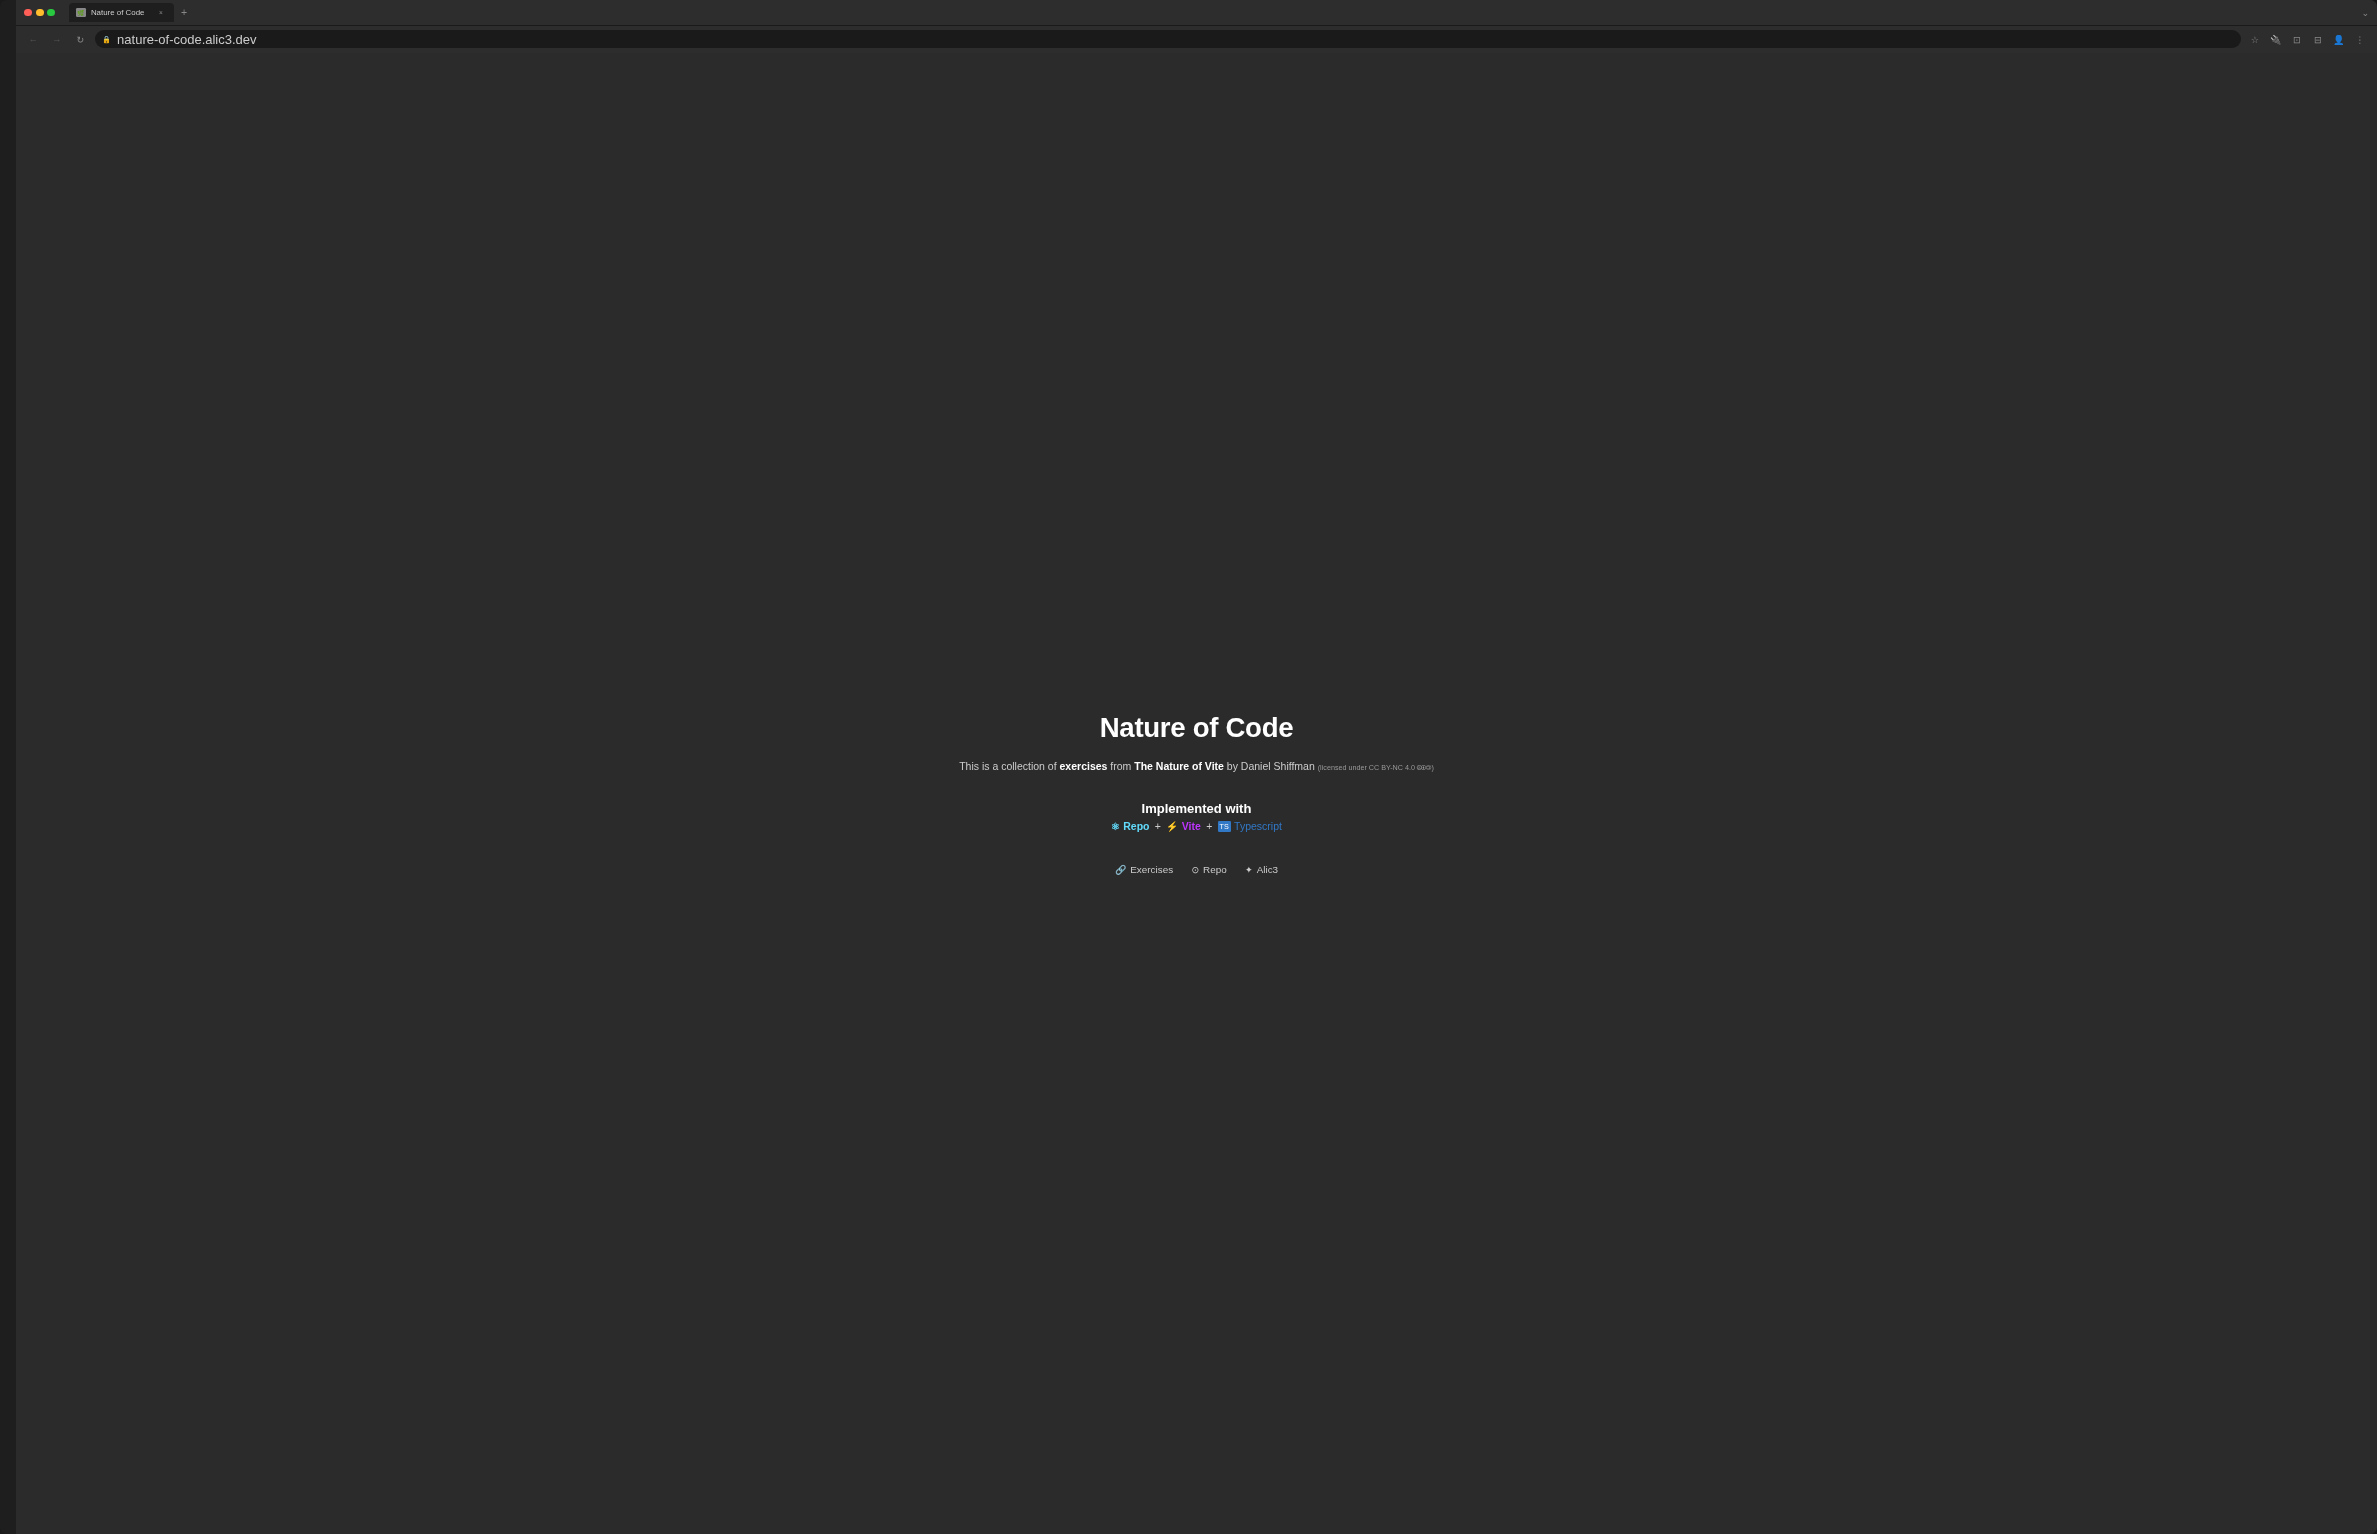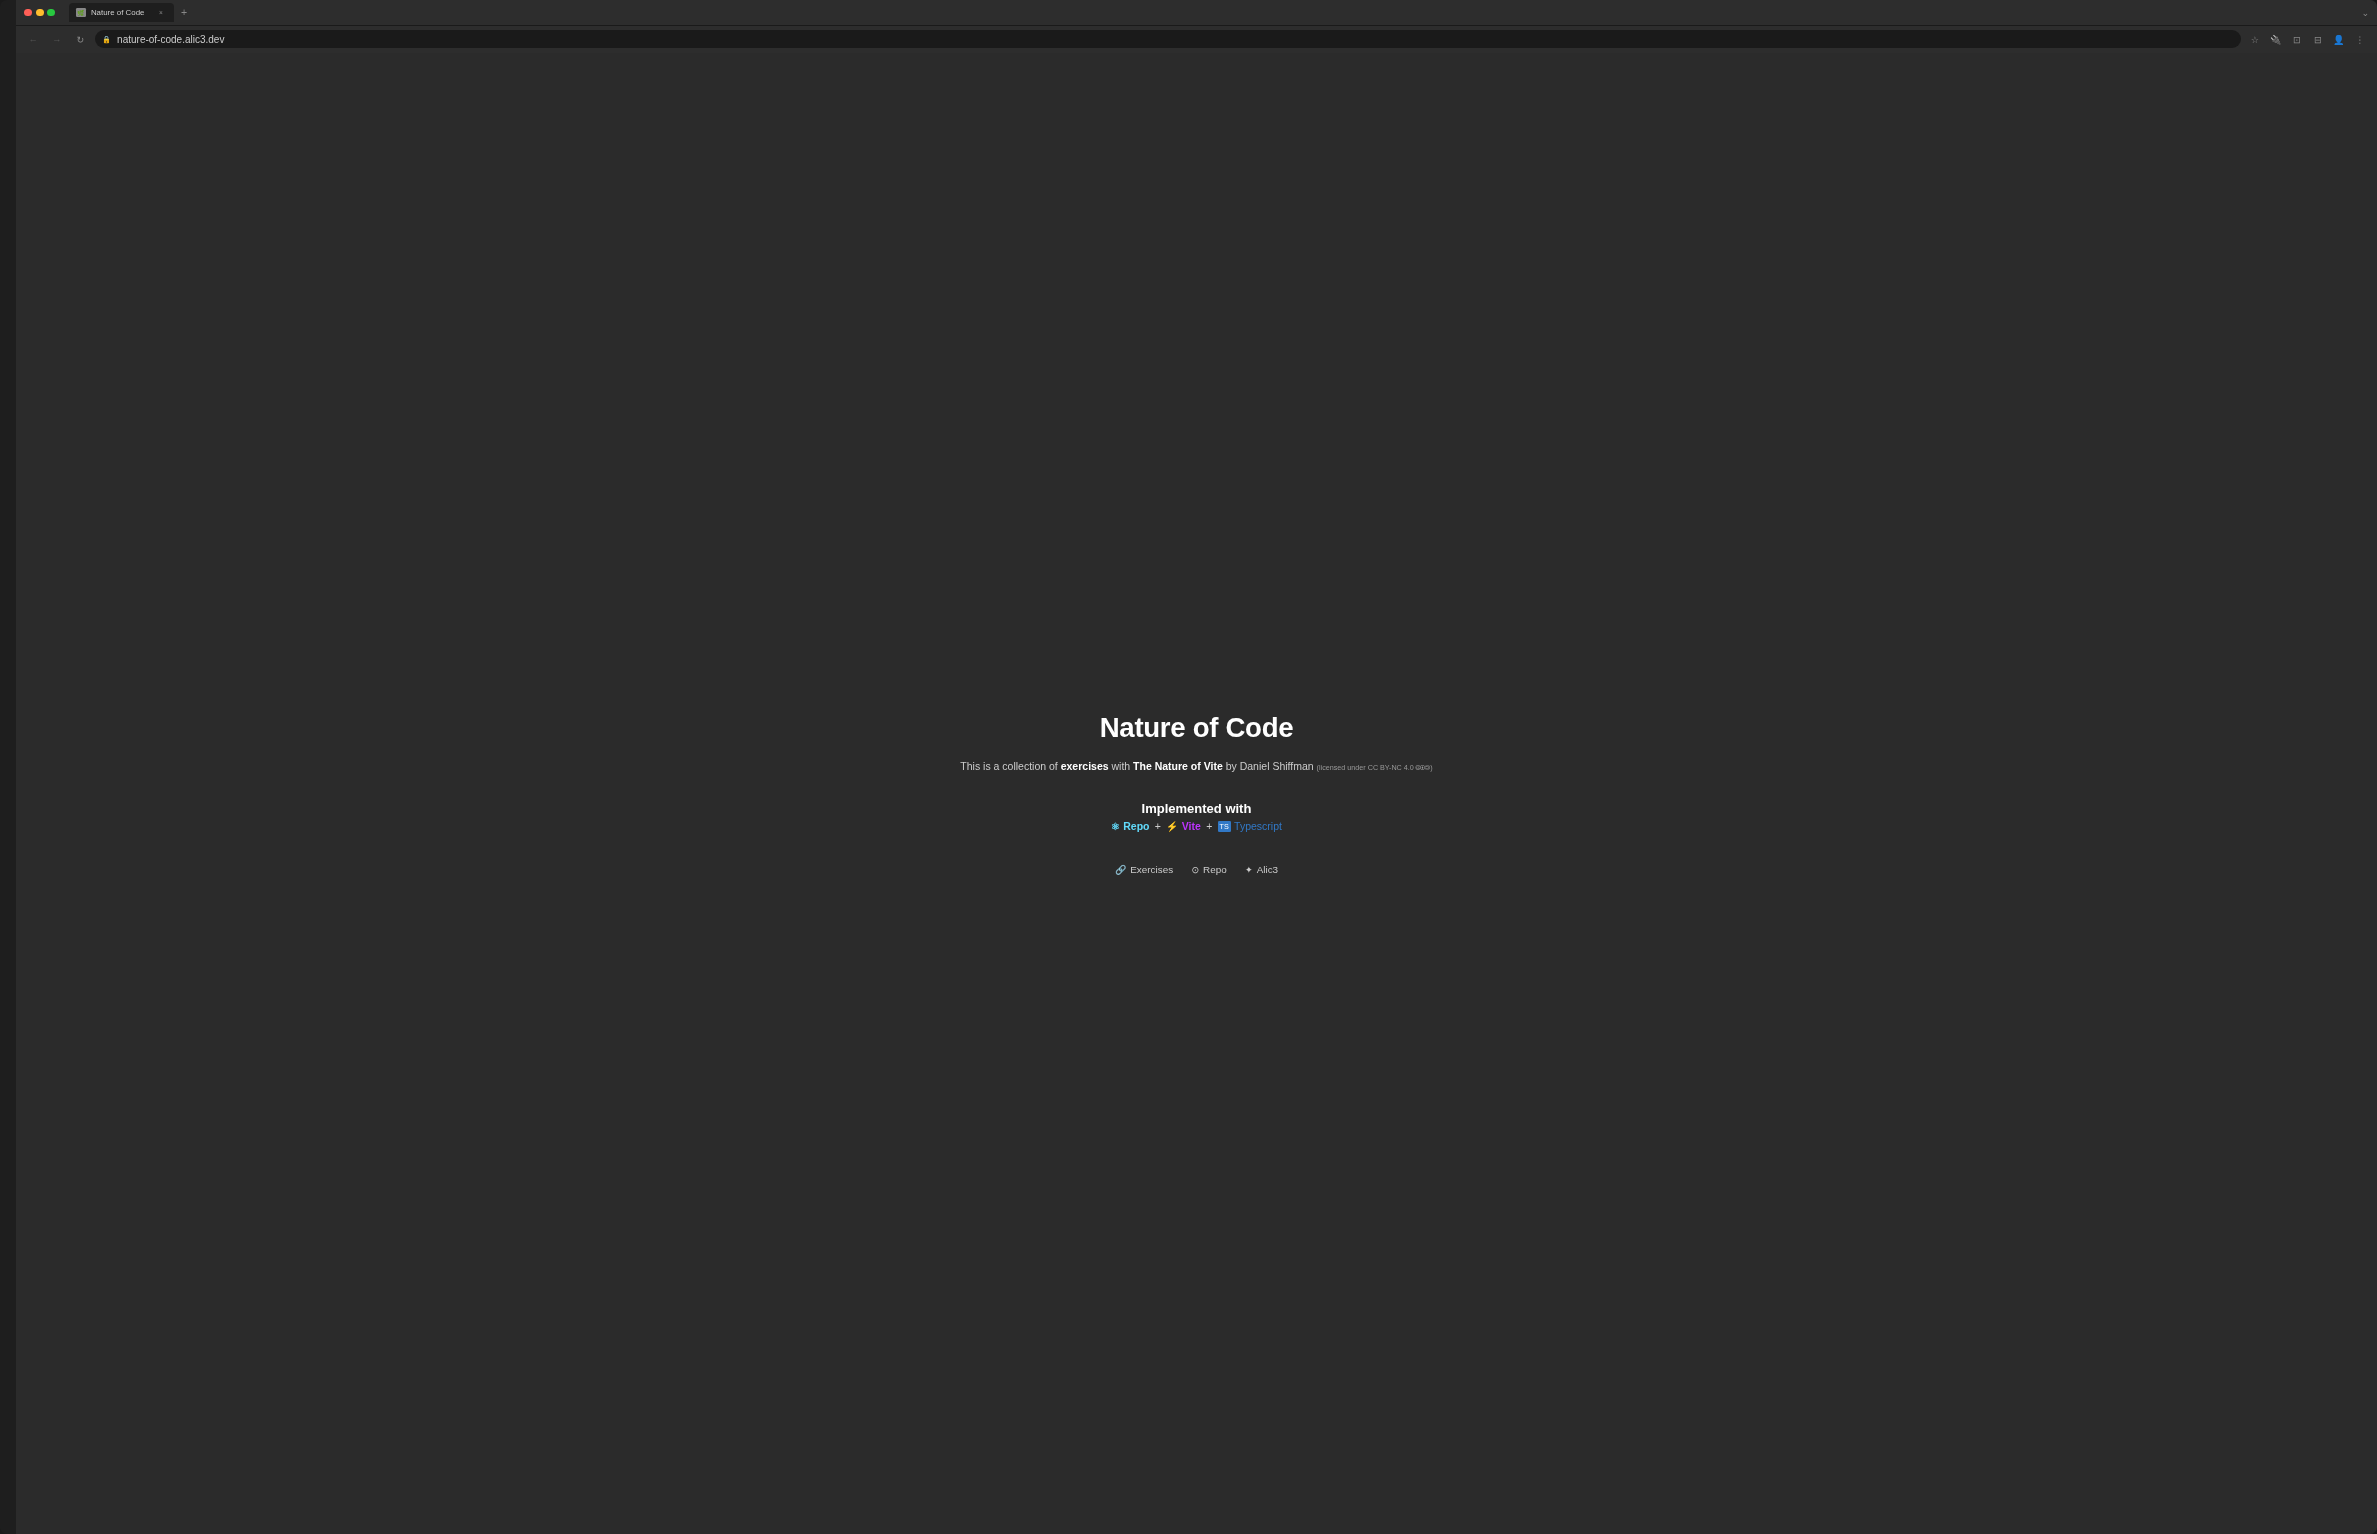--- a/index.html
+++ b/index.html
@@ -161,21 +161,21 @@
       padding: 0 7.9px;
       gap: 5.3px;
     }
 
     .address-lock {
       color: #888;
       font-size: 7.2px;
     }
 
     .address-text {
-      font-size: 10px;
+      font-size: 13px;
       color: #ccc;
       flex: 1;
     }
 
     .nav-actions {
       display: flex;
       gap: 2.6px;
       align-items: center;
     }
 
@@ -343,21 +343,21 @@
   </div>
 
   <div class="page-content">
     <div class="hero-section">
 
       <h1 class="page-title">Nature of Code</h1>
 
       <p class="subtitle">
         <span>This is a collection of</span>
         <strong>exercises</strong>
-        <span>with</span>
+        <span>from</span>
         <strong>The Nature of Vite</strong>
         <span>by Daniel Shiffman</span>
         <span class="license">(licensed under CC BY-NC 4.0 🅭🅯🄯)</span>
       </p>
 
       <div class="implemented-section">
         <h2 class="implemented-title">Implemented with</h2>
 
         <div class="tech-stack">
           <div class="tech-item">

